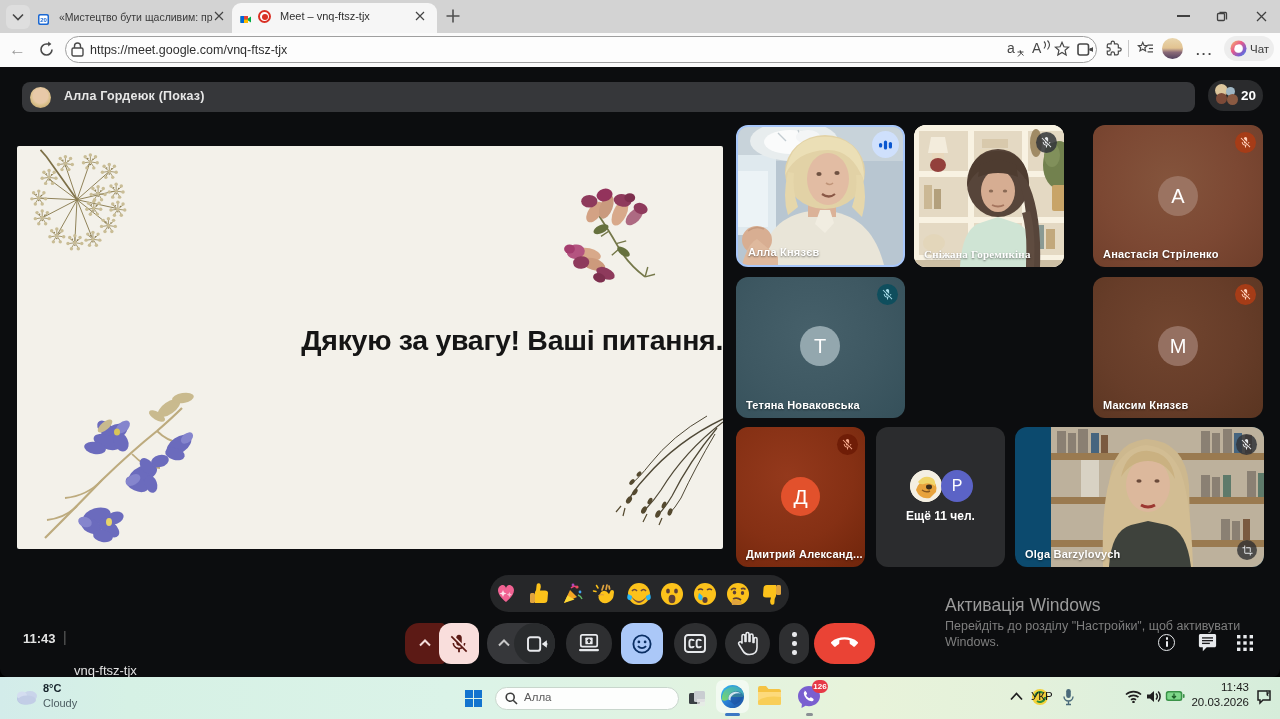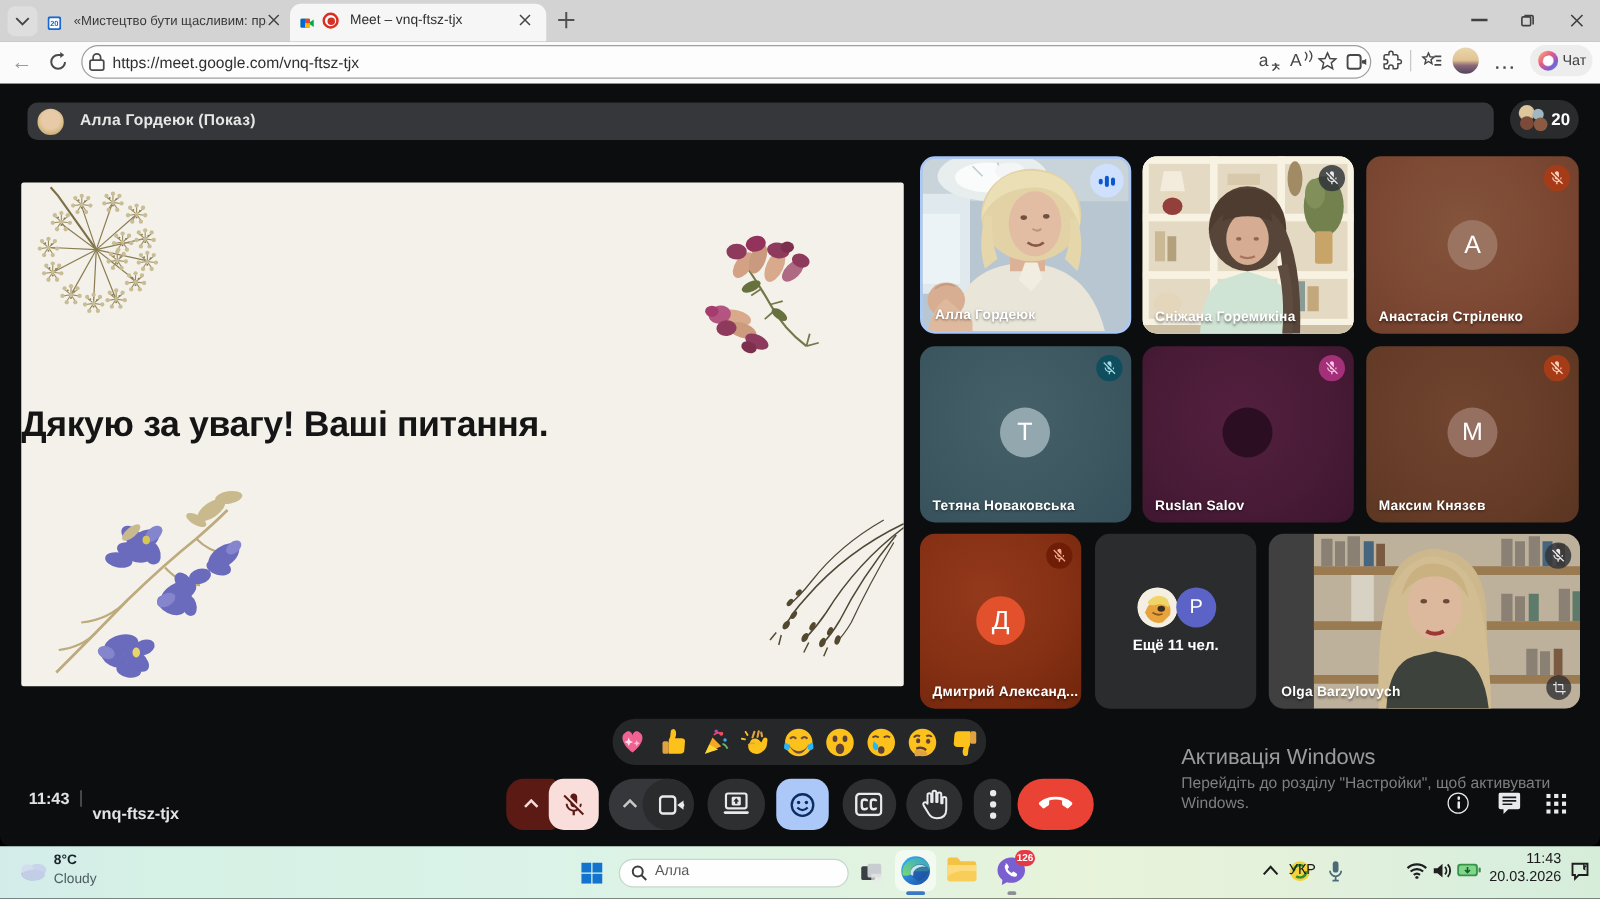--- a/index.html
+++ b/index.html
@@ -296,21 +296,21 @@
             <ellipse cx="633" cy="355" rx="2" ry="3.6" transform="rotate(30 633 355)"></ellipse>
           <ellipse cx="641" cy="368" rx="2.4" ry="4" transform="rotate(25 641 368)"></ellipse>
             <ellipse cx="647" cy="359" rx="2" ry="3.6" transform="rotate(25 647 359)"></ellipse>
           <ellipse cx="653" cy="366" rx="2.2" ry="3.8" transform="rotate(20 653 366)"></ellipse>
           <ellipse cx="615" cy="336" rx="2" ry="3.4" transform="rotate(40 615 336)"></ellipse>
           <ellipse cx="622" cy="328" rx="1.8" ry="3" transform="rotate(40 622 328)"></ellipse>
           <path d="M604 360 l-5 6 M608 362 l-2 8 M630 368 l-4 8 M645 372 l-3 7" stroke="#54492f" stroke-width="1.2"></path>
         </g>
       </svg>
     </div>
-    <div class="abs" style="left:17px;top:257px;width:706px;text-align:left;color:#151515;font-size:28.5px;font-weight:bold;letter-spacing:-0.3px;">Дякую за увагу! Ваші питання.</div>
+    <div class="abs" style="left:17px;top:257px;width:706px;text-align:right;color:#151515;font-size:28.5px;font-weight:bold;letter-spacing:-0.3px;">Дякую за увагу! Ваші питання.</div>
 
     <svg width="0" height="0" style="position:absolute">
         <defs>
       <path id="micoff" d="M19 11h-1.7c0 .74-.16 1.43-.43 2.05l1.23 1.23c.56-.98.9-2.09.9-3.28zm-4.02.17c0-.06.02-.11.02-.17V5c0-1.66-1.34-3-3-3S9 3.34 9 5v.18l5.98 5.99zM4.27 3L3 4.27l6.01 6.01V11c0 1.66 1.33 3 2.99 3 .22 0 .44-.03.65-.08l1.66 1.66c-.71.33-1.5.52-2.31.52-2.76 0-5.3-2.1-5.3-5.1H5c0 3.41 2.72 6.23 6 6.72V21h2v-3.28c.91-.13 1.77-.45 2.54-.9L19.73 21 21 19.73 4.27 3z"></path>
     </defs>
       </svg>
 
     <div class="tile" style="left:736px;top:58px;width:169px;height:142px;border:2px solid #a8c7fa;background:#bfc9d2;">
       <svg width="165" height="138" viewBox="0 0 165 138">
         <rect width="165" height="138" fill="#b8c6d1"></rect>
@@ -337,24 +337,24 @@
         <path d="M4 138 Q10 116 19 112 L40 130 40 138 Z" fill="#dfb99d"></path>
         <path d="M10 104 q8 -6 16 -2" stroke="#c59a7e" stroke-width="1.5" fill="none"></path>
       </svg>
       <div class="abs" style="top:4px;right:4px;width:27px;height:27px;border-radius:50%;background:#cfe0fc;display:flex;align-items:center;justify-content:center;">
         <svg width="15" height="14" viewBox="0 0 15 14">
             <rect x="1" y="5" width="3.2" height="4.5" rx="1.6" fill="#0b57d0"></rect>
             <rect x="5.9" y="2.5" width="3.2" height="9" rx="1.6" fill="#0b57d0"></rect>
             <rect x="10.8" y="4" width="3.2" height="6.5" rx="1.6" fill="#0b57d0"></rect>
           </svg>
       </div>
-      <div class="tname">Алла Гордеюк</div>
-    </div>
-
-    <div class="tile" style="left:914px;top:58px;width:169px;height:142px;background:#e9dfcd;">
+      <div class="tname">Алла Князєв</div>
+    </div>
+
+    <div class="tile" style="left:914px;top:58px;width:150px;height:142px;background:#e9dfcd;font-family:Liberation Serif, serif;">
       <svg width="169" height="142" viewBox="0 0 169 142">
         <rect width="169" height="142" fill="#efe7d6"></rect>
         <g fill="#e4d9c3">
           <rect x="4" y="6" width="50" height="40"></rect>
             <rect x="60" y="6" width="48" height="40"></rect>
             <rect x="114" y="6" width="51" height="40"></rect>
           <rect x="4" y="52" width="50" height="40"></rect>
             <rect x="60" y="52" width="48" height="40"></rect>
             <rect x="114" y="52" width="51" height="40"></rect>
           <rect x="4" y="98" width="50" height="34"></rect>
@@ -418,29 +418,20 @@
     <div class="tile" style="left:736px;top:210px;width:169px;height:141px;background:radial-gradient(circle at 45% 40%,#46606a 0%,#3e5862 55%,#35505a 100%);">
       <div class="avcircle" style="left:64px;top:49px;width:40px;height:40px;background:#93a7ae;font-size:20px;">Т</div>
       <div class="badge" style="background:#0f4e5d;">
           <svg width="13" height="13" viewBox="0 0 24 24">
             <use href="#micoff" fill="#a5dbe8"></use>
           </svg>
         </div>
       <div class="tname">Тетяна Новаковська</div>
     </div>
 
-    <div class="tile" style="left:914px;top:210px;width:169px;height:141px;background:radial-gradient(circle at 45% 40%,#53203f 0%,#491b37 55%,#3d152e 100%);">
-      <div class="avcircle" style="left:64px;top:49px;width:40px;height:40px;background:#2c0e23;"></div>
-      <div class="badge" style="background:#a33078;">
-          <svg width="13" height="13" viewBox="0 0 24 24">
-            <use href="#micoff" fill="#f7c6e4"></use>
-          </svg>
-        </div>
-      <div class="tname">Ruslan Salov</div>
-    </div>
 
     <div class="tile" style="left:1093px;top:210px;width:170px;height:141px;background:radial-gradient(circle at 45% 40%,#71452f 0%,#673d29 55%,#5a3521 100%);">
       <div class="avcircle" style="left:65px;top:49px;width:40px;height:40px;background:#957061;font-size:20px;">М</div>
       <div class="badge" style="background:#a63c17;">
           <svg width="13" height="13" viewBox="0 0 24 24">
             <use href="#micoff" fill="#ffd0bb"></use>
           </svg>
         </div>
       <div class="tname">Максим Князєв</div>
     </div>
@@ -462,21 +453,21 @@
             <path d="M6 20 Q10 8 20 10 Q28 12 26 22 L20 28 Q10 30 6 20Z" fill="#e8a33d"></path>
             <path d="M8 12 Q14 4 22 8 Q26 10 25 16 Q20 12 14 14 Q10 15 8 12Z" fill="#f0d468"></path>
             <ellipse cx="19" cy="17" rx="3" ry="2.4" fill="#3c2e1a"></ellipse>
             <path d="M12 20 q4 3 8 1" stroke="#8a5a20" stroke-width="1.4" fill="none"></path>
           </svg>
       </div>
       <div class="avcircle" style="left:65px;top:43px;width:32px;height:32px;background:#5b63c6;font-size:16px;">Р</div>
       <div class="abs" style="left:0;top:82px;width:129px;text-align:center;color:#fff;font-size:12px;font-weight:bold;">Ещё 11 чел.</div>
     </div>
 
-    <div class="tile" style="left:1015px;top:360px;width:249px;height:140px;background:#404040;padding-left:36px;">
+    <div class="tile" style="left:1015px;top:360px;width:249px;height:140px;background:#0c4a6e;padding-left:36px;">
       <svg width="249" height="140" viewBox="0 0 249 140">
         <rect width="249" height="140" fill="#bdb19c"></rect>
         <g fill="#9a7a50">
             <rect x="0" y="26" width="249" height="7"></rect>
             <rect x="0" y="70" width="249" height="7"></rect>
             <rect x="0" y="113" width="249" height="7"></rect>
           </g>
         <g fill="#8a8073">
           <rect x="6" y="4" width="9" height="22"></rect>
             <rect x="17" y="6" width="8" height="20"></rect>
@@ -655,21 +646,21 @@
       <div class="abs" style="left:792px;top:574px;width:4.5px;height:4.5px;border-radius:50%;background:#e8eaed;"></div>
       <div class="abs" style="left:792px;top:583px;width:4.5px;height:4.5px;border-radius:50%;background:#e8eaed;"></div>
       <div class="abs" style="left:814px;top:556px;width:60.5px;height:41px;background:#ea4335;border-radius:21px;"></div>
       <svg class="abs" style="left:831px;top:570px;" width="27" height="13" viewBox="0 0 24 11">
           <path d="M12 2c-1.6 0-3.15.25-4.6.72v2.6c0 .39-.23.74-.56.9-.98.49-1.87 1.12-2.66 1.85-.18.18-.43.28-.7.28-.28 0-.53-.11-.71-.29L.29 5.58c-.18-.17-.29-.42-.29-.7 0-.28.11-.53.29-.71C3.34 1.28 7.46 0 12 0s8.66 1.28 11.71 4.17c.18.18.29.43.29.71 0 .28-.11.53-.29.7l-2.48 2.48c-.18.18-.43.29-.71.29-.27 0-.52-.11-.7-.28-.79-.74-1.69-1.36-2.67-1.85-.33-.16-.56-.5-.56-.9v-2.6C15.15 2.25 13.6 2 12 2z" fill="#fff"></path>
         </svg>
     </div>
 
     <div class="abs" style="left:23px;top:564px;color:#e3e3e3;font-size:13px;font-weight:bold;">11:43</div>
     <div class="abs" style="left:63px;top:562px;color:#5f5f5f;font-size:14px;">|</div>
-    <div class="abs" style="left:74px;top:576px;color:#e3e3e3;font-size:13px;font-weight:bold;">vnq-ftsz-tjx</div>
+    <div class="abs" style="left:74px;top:596px;color:#e3e3e3;font-size:13px;font-weight:normal;">vnq-ftsz-tjx</div>
 
     <div class="abs" style="left:945px;top:528px;color:#9b9b9b;font-size:17.5px;">Активація Windows</div>
     <div class="abs" style="left:945px;top:551px;color:#7f7f7f;font-size:12.5px;line-height:16px;">Перейдіть до розділу "Настройки", щоб активувати<br>Windows.</div>
 
     <div id="brights">
       <div class="abs" style="left:1158px;top:567px;width:17px;height:17px;border-radius:50%;border:1.8px solid #e8eaed;"></div>
       <div class="abs" style="left:1165.5px;top:570px;width:2.4px;height:2.6px;background:#e8eaed;border-radius:1px;"></div>
       <div class="abs" style="left:1165.5px;top:574px;width:2.4px;height:6px;background:#e8eaed;border-radius:1px;"></div>
       <svg class="abs" style="left:1198px;top:567px;" width="19" height="18" viewBox="0 0 24 23">
           <path d="M21 0 H3 C1.9 0 1 .9 1 2 v13 c0 1.1.9 2 2 2 h3 v5 l5 -5 h10 c1.1 0 2 -.9 2 -2 V2 c0 -1.1 -.9 -2 -2 -2z" fill="#e8eaed"></path>

